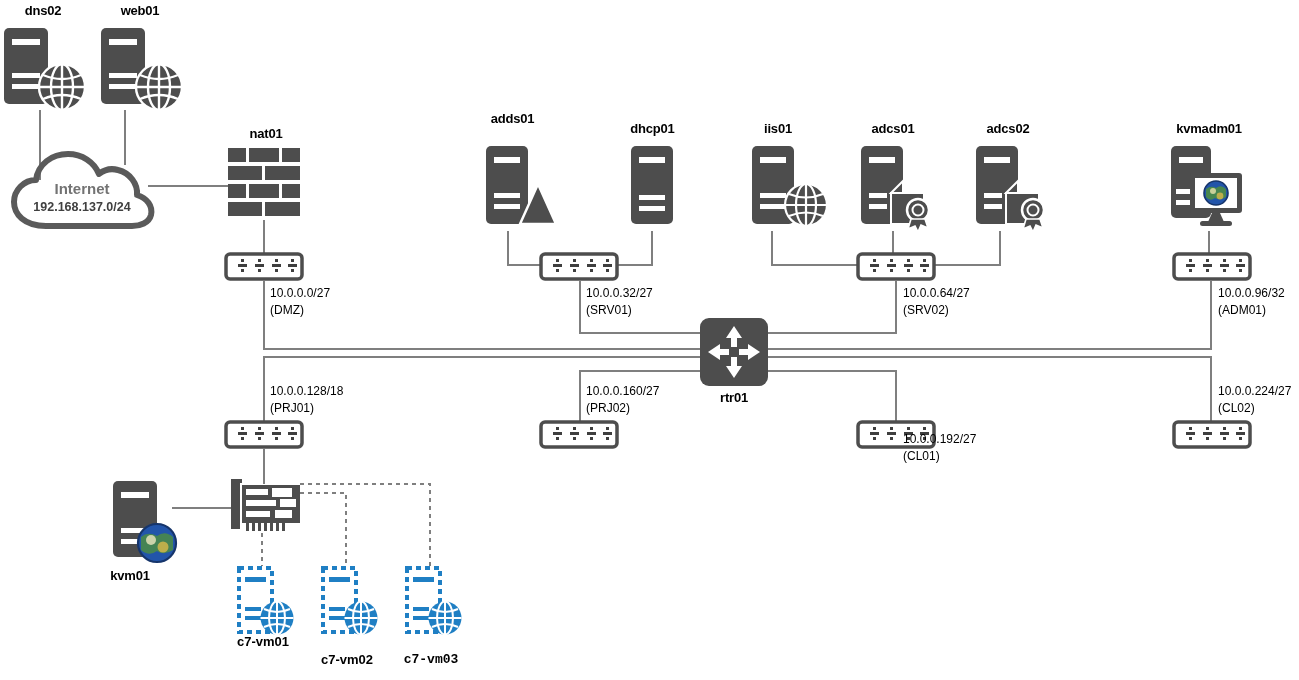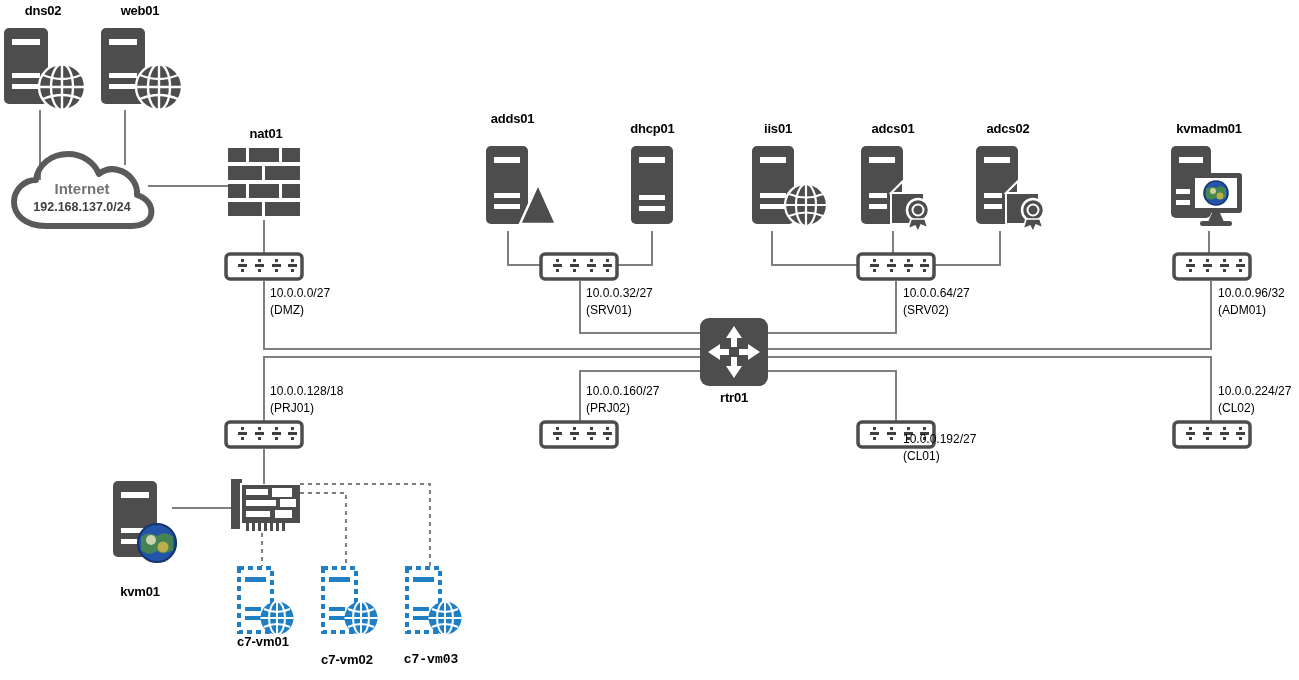--- a/index.html
+++ b/index.html
@@ -259,21 +259,21 @@
       <rect x="11" y="61" width="28" height="5" fill="#ffffff"></rect>
       <g transform="translate(28,46)">
         <circle cx="19" cy="19" r="19" fill="#2255aa"></circle>
         <path d="M3 13 Q10 7 19 12 Q27 6 35 13 L35 26 Q26 32 19 27 Q11 33 3 26 Z" fill="#4f8f3f" opacity="0.8"></path>
         <circle cx="13" cy="16" r="5" fill="#dcdcb4" opacity="0.9"></circle>
         <circle cx="25" cy="23" r="5.5" fill="#c9b24a" opacity="0.9"></circle>
         <circle cx="19" cy="19" r="19" fill="none" stroke="#16356b" stroke-width="2.2"></circle>
       </g>
     </svg>
   </div>
-  <div class="nlabel" style="left:100px;top:568px;width:80px;margin-top:16px;">kvm01</div>
+  <div class="nlabel" style="left:90px;top:568px;width:80px;">kvm01</div>
 
   <div class="node" style="left:228px;top:477px;">
     <svg width="75" height="58" viewBox="0 0 75 58" xmlns="http://www.w3.org/2000/svg">
       <path d="M3 2 L14 2 L14 6 L8 6 L8 52 L3 52 Z" fill="#4d4d4d"></path>
       <rect d="" x="8" y="6" width="4" height="46" fill="#4d4d4d"></rect>
       <rect x="14" y="8" width="58" height="38" fill="#4d4d4d"></rect>
       <g fill="#ffffff">
         <rect x="18" y="12" width="22" height="6"></rect>
         <rect x="44" y="11" width="20" height="9"></rect>
         <rect x="18" y="23" width="30" height="6"></rect>

